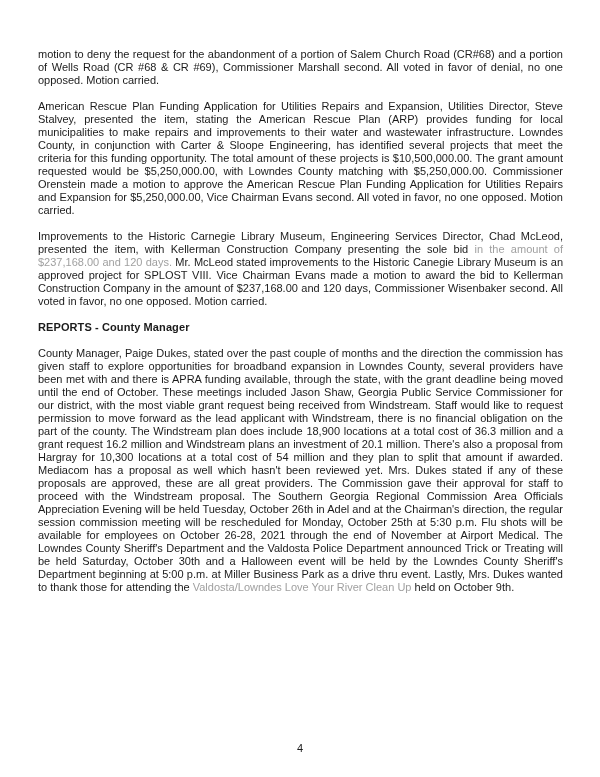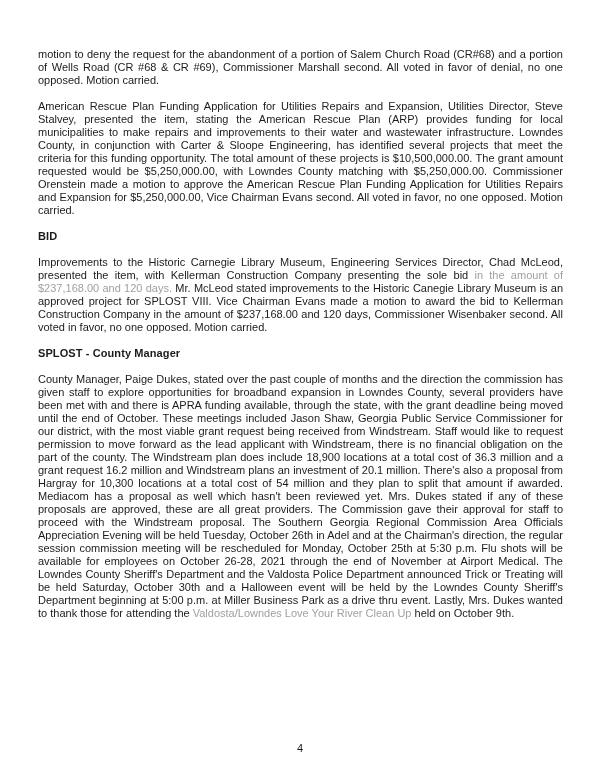--- a/index.html
+++ b/index.html
@@ -45,23 +45,22 @@
 </style>
 </head>
 <body>
 
 <div class="page">
 
   <p class="para"><span>motion to deny the request for the abandonment of a portion of Salem Church Road (CR#68) and a portion of Wells Road (CR #68 &amp; CR #69), Commissioner Marshall second.  All voted in favor of denial, no one opposed.  Motion carried.</span></p>
 
   <p class="para"><span class="lead-bold">American Rescue Plan Funding Application for Utilities Repairs and Expansion,</span><span> Utilities Director, Steve Stalvey, presented the item, stating the American Rescue Plan (ARP) provides funding for local municipalities to make repairs and improvements to their water and wastewater infrastructure.  Lowndes County, in conjunction with Carter &amp; Sloope Engineering, has identified several projects that meet the criteria for this funding opportunity.  The total amount of these projects is $10,500,000.00.  The grant amount requested would be $5,250,000.00, with Lowndes County matching with $5,250,000.00.  Commissioner Orenstein made a motion to approve the American Rescue Plan Funding Application for Utilities Repairs and Expansion for $5,250,000.00, Vice Chairman Evans second.  All voted in favor, no one opposed.  Motion carried.</span></p>
 
-  <div class="heading">BID</div>
 
   <p class="para"><span class="lead-bold">Improvements to the Historic Carnegie Library Museum,</span><span> Engineering Services Director, Chad McLeod, presented the item, with Kellerman Construction Company presenting the sole bid </span><span class="muted">in the amount of $237,168.00 and 120 days.</span><span>  Mr. McLeod stated improvements to the Historic Canegie Library Museum is an approved project for SPLOST VIII.  Vice Chairman Evans made a motion to award the bid to Kellerman Construction Company in the amount of $237,168.00 and 120 days, Commissioner Wisenbaker second.  All voted in favor, no one opposed.  Motion carried.</span></p>
 
-  <div class="heading">SPLOST - County Manager</div>
+  <div class="heading">REPORTS - County Manager</div>
 
   <p class="para"><span>County Manager, Paige Dukes, stated over the past couple of months and the direction the commission has given staff to explore opportunities for broadband expansion in Lowndes County, several providers have been met with and there is APRA funding available, through the state, with the grant deadline being moved until the end of October.  These meetings included Jason Shaw, Georgia Public Service Commissioner for our district, with the most viable grant request being received from Windstream.  Staff would like to request permission to move forward as the lead applicant with Windstream, there is no financial obligation on the part of the county.  The Windstream plan does include 18,900 locations at a total cost of 36.3 million and a grant request 16.2 million and Windstream plans an investment of 20.1 million.  There's also a proposal from Hargray for 10,300 locations at a total cost of 54 million and they plan to split that amount if awarded.  Mediacom has a proposal as well which hasn't been reviewed yet.  Mrs. Dukes stated if any of these proposals are approved, these are all great providers.  The Commission gave their approval for staff to proceed with the Windstream proposal.  The Southern Georgia Regional Commission Area Officials Appreciation Evening will be held Tuesday, October 26th in Adel and at the Chairman's direction, the regular session commission meeting will be rescheduled for Monday, October 25th at 5:30 p.m.  Flu shots will be available for employees on October 26-28, 2021 through the end of November at Airport Medical.  The Lowndes County Sheriff's Department and the Valdosta Police Department announced Trick or Treating will be held Saturday, October 30th and a Halloween event will be held by the Lowndes County Sheriff's Department beginning at 5:00 p.m. at Miller Business Park as a drive thru event.  Lastly, Mrs. Dukes wanted to thank those for attending the </span><span class="muted">Valdosta/Lowndes Love Your River Clean Up</span><span> held on October 9th.</span></p>
 
   <div class="page-number">4</div>
 
 </div>
 
 </body></html>

